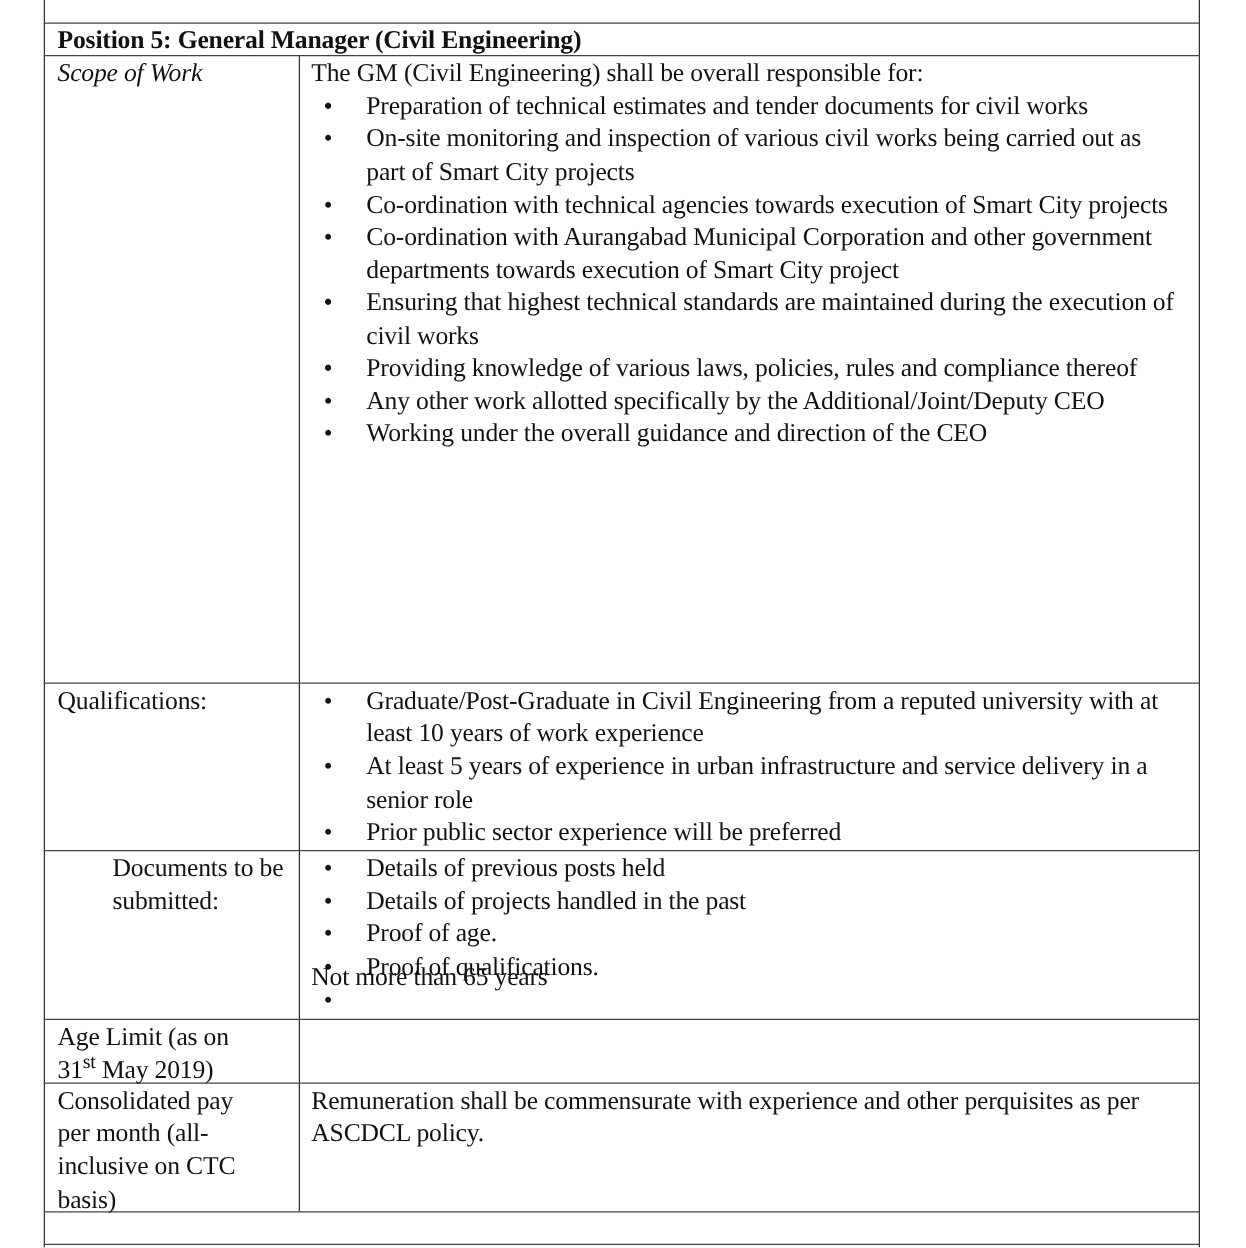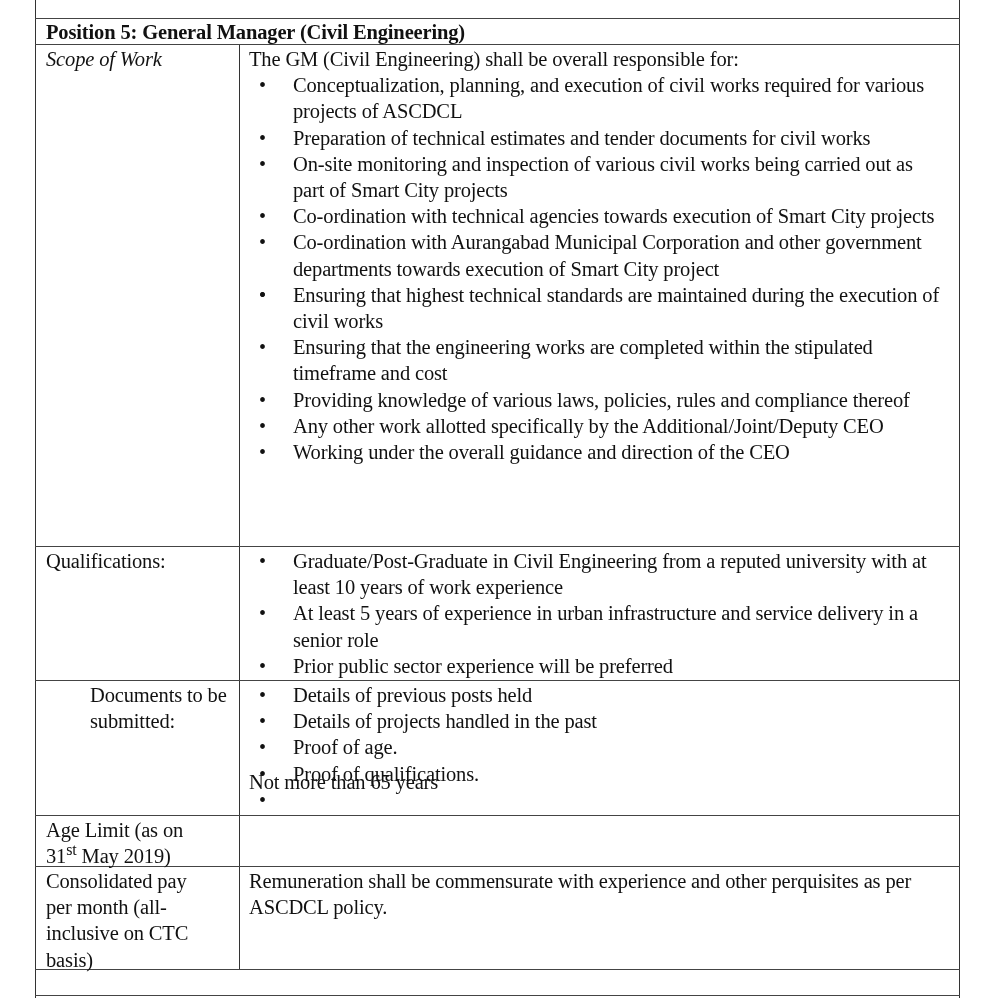--- a/index.html
+++ b/index.html
@@ -32,28 +32,28 @@
   <div class="hline" style="left:35px; top:866px; width:925px;"></div>
   <div class="hline" style="left:35px; top:969px; width:925px;"></div>
   <div class="hline" style="left:35px; top:995px; width:925px;"></div>
 
   <div class="cell hdr" style="left:46px; top:19px; width:900px;">Position 5: General Manager (Civil Engineering)</div>
 
   <div class="cell" style="left:46px; top:46px; width:190px;font-style:italic;">Scope of Work</div>
   <div class="cell" style="left:249px; top:46px; width:700px;">
     <div>The GM (Civil Engineering) shall be overall responsible for:</div>
     <ul class="blist">
-      <li><span class="bullet">•</span><span>Conceptualization, planning, and execution of civil works required for various projects of ASCDCL</span></li>
+      <li><span class="bullet">•</span></li>
       <li><span class="bullet">•</span><span>Preparation of technical estimates and tender documents for civil works</span></li>
       <li><span class="bullet">•</span><span>On-site monitoring and inspection of various civil works being carried out as part of Smart City projects</span></li>
       <li><span class="bullet">•</span><span>Co-ordination with technical agencies towards execution of Smart City projects</span></li>
       <li><span class="bullet">•</span><span>Co-ordination with Aurangabad Municipal Corporation and other government departments towards execution of Smart City project</span></li>
       <li><span class="bullet">•</span></li>
       <li><span class="bullet">•</span><span>Ensuring that highest technical standards are maintained during the execution of civil works</span></li>
-      <li><span class="bullet">•</span><span>Ensuring that the engineering works are completed within the stipulated timeframe and cost</span></li>
+      <li><span class="bullet">•</span></li>
       <li><span class="bullet">•</span><span>Providing knowledge of various laws, policies, rules and compliance thereof</span></li>
       <li><span class="bullet">•</span><span>Any other work allotted specifically by the Additional/Joint/Deputy CEO</span></li>
       <li><span class="bullet">•</span><span>Working under the overall guidance and direction of the CEO</span></li>
     </ul>
   </div>
 
   <div class="cell" style="left:46px; top:548px; width:190px;">Qualifications:</div>
   <div class="cell" style="left:249px; top:548px; width:700px;">
     <ul class="blist">
       <li><span class="bullet">•</span><span>Graduate/Post-Graduate in Civil Engineering from a reputed university with at least 10 years of work experience</span></li>

